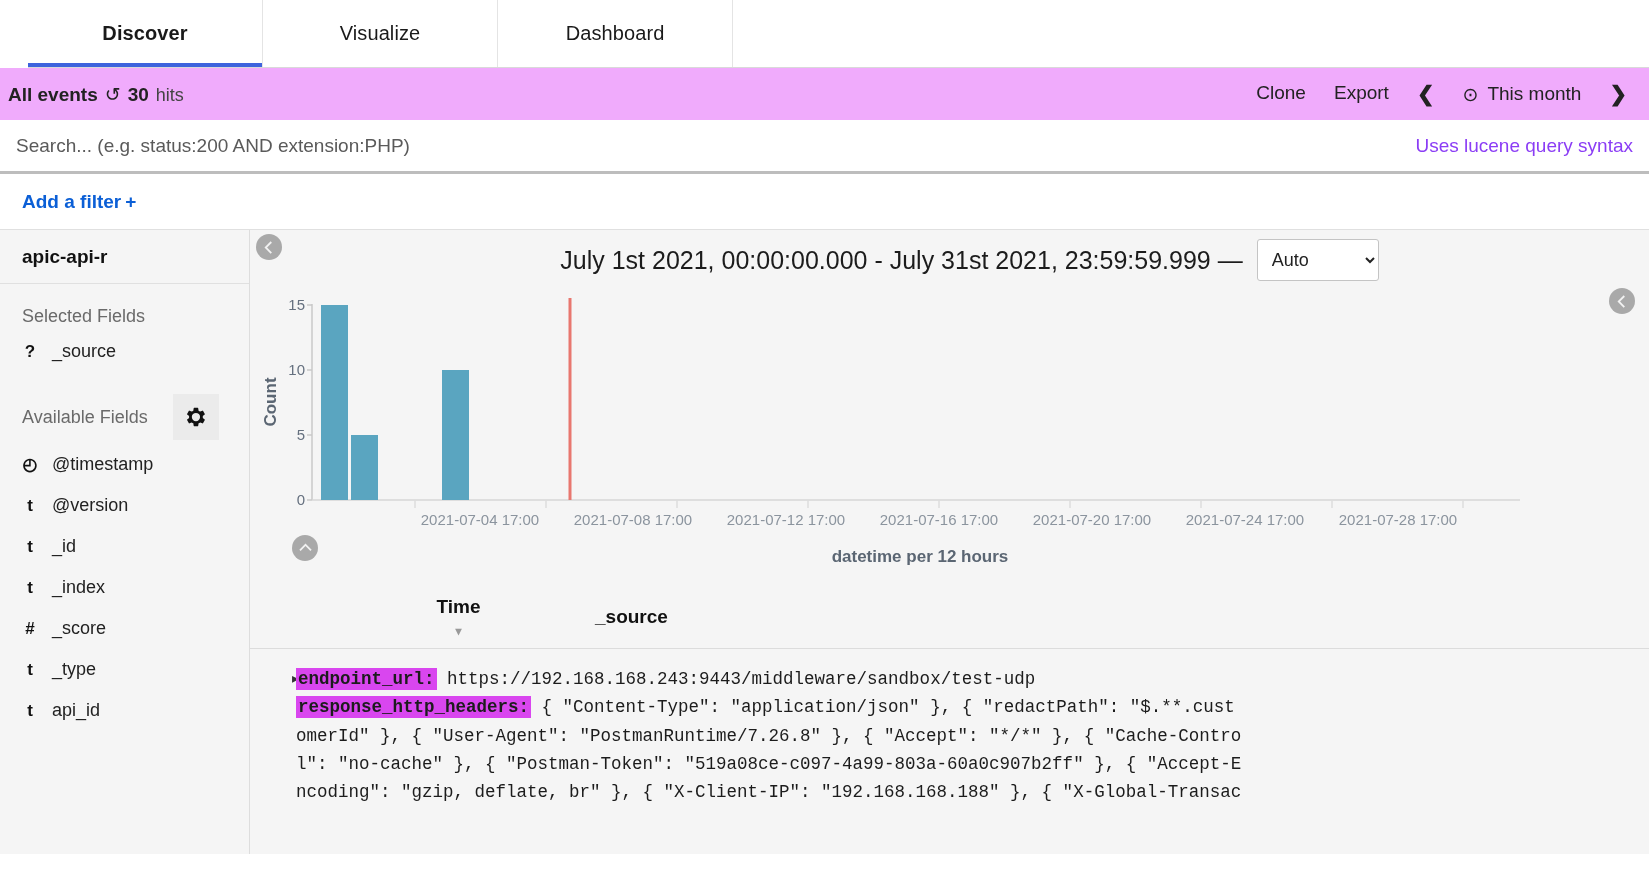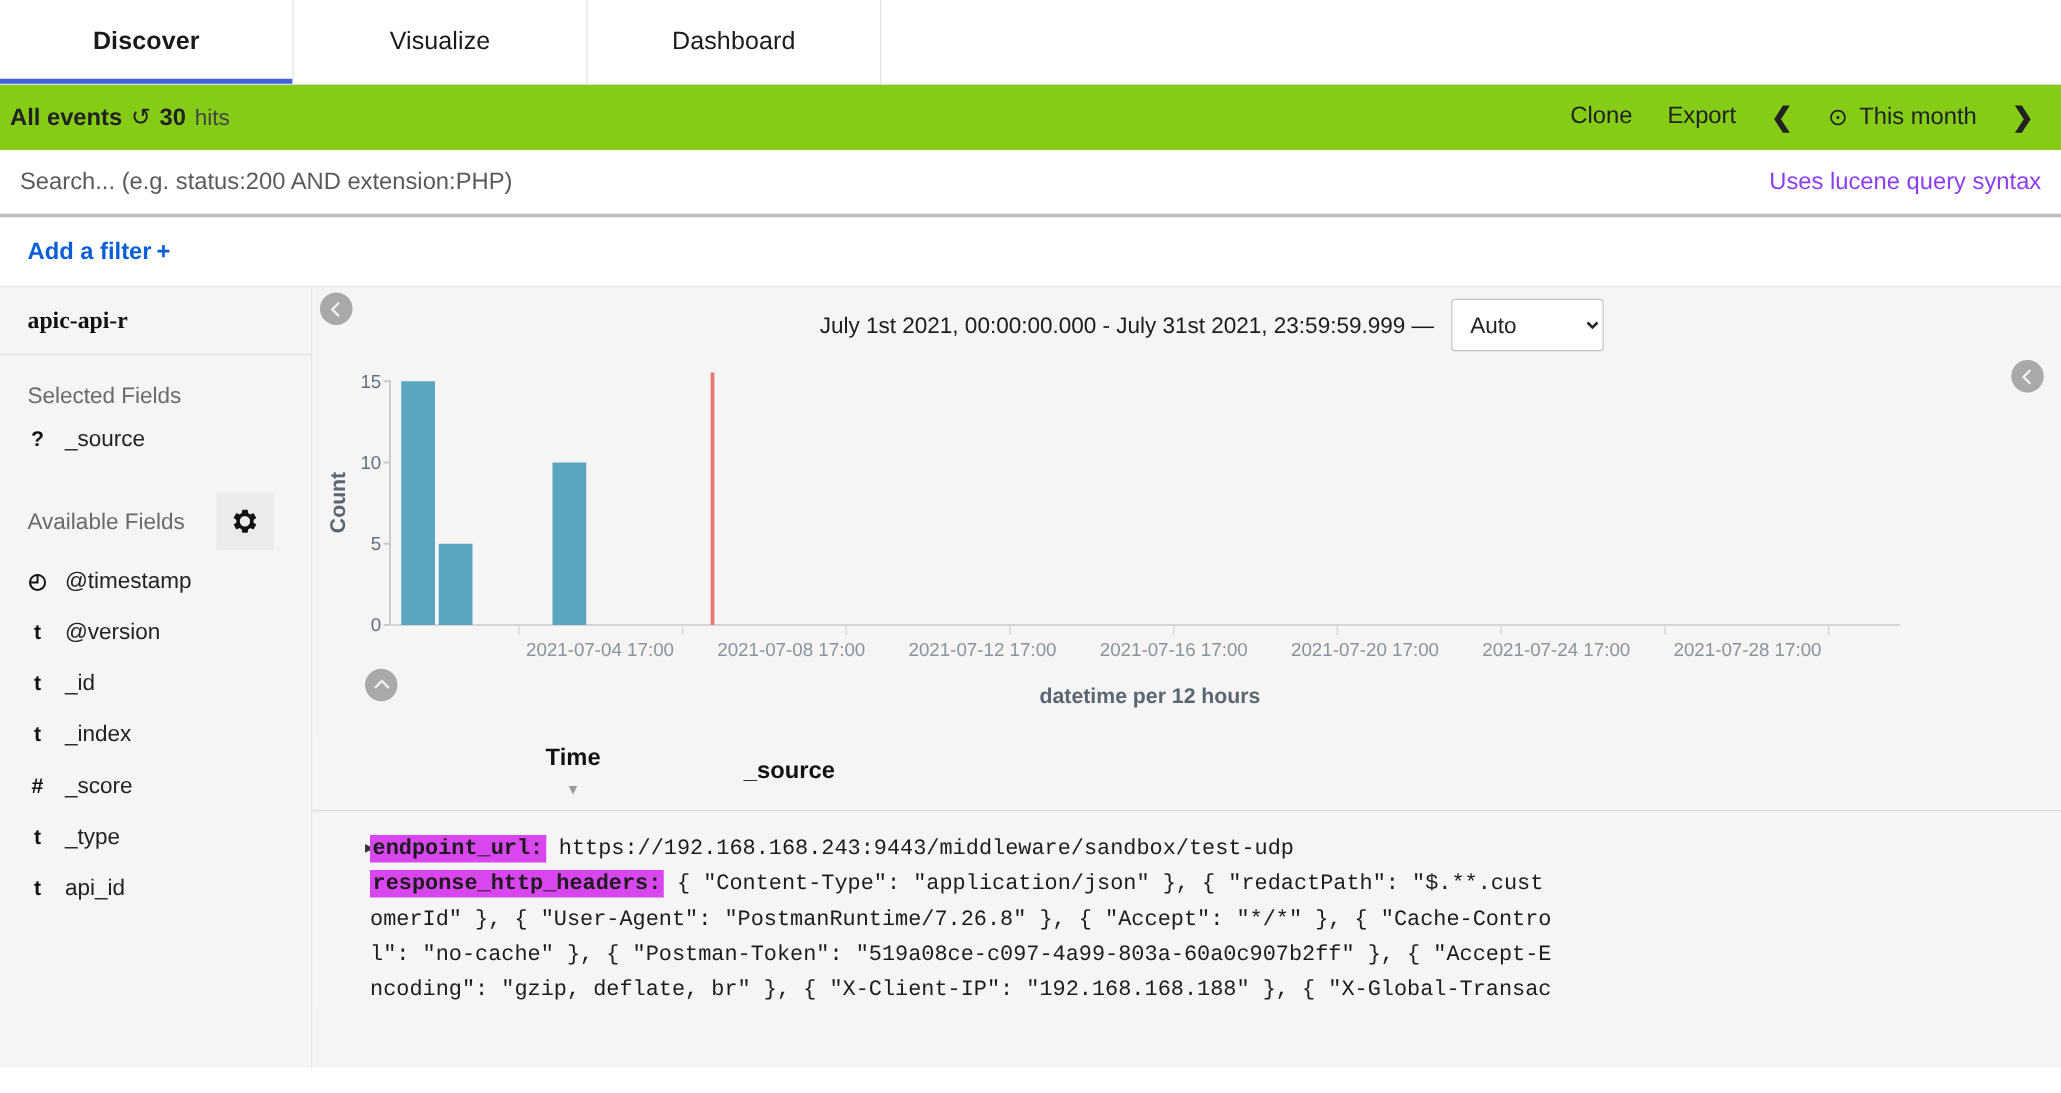--- a/index.html
+++ b/index.html
@@ -10,41 +10,42 @@
     overflow: hidden;
   }
 
   
   .topnav {
     display: flex;
     height: 68px;
     background: #fff;
     border-bottom: 1px solid #d9d9d9;
     align-items: stretch;
+    margin-left: 28px;
   }
   .nav-tab {
     display: flex;
     align-items: center;
     justify-content: center;
     width: 235px;
     font-size: 20px;
     color: #1a1a1a;
     border-right: 1px solid #e4e4e4;
     cursor: pointer;
     letter-spacing: .1px;
   }
   .nav-tab.active {
     font-weight: bold;
     box-shadow: inset 0 -4px 0 0 #3e63dd;
   }
 
   
   .qbar {
     height: 52px;
-    background: #84cc16;
+    background: #f0abfc;
     display: flex;
     align-items: center;
     padding: 0 22px 0 8px;
   }
   .qbar-left {
     display: flex;
     align-items: baseline;
     gap: 7px;
     font-size: 19px;
     color: #222;
@@ -122,21 +123,20 @@
   }
   .index-pattern {
     height: 54px;
     display: flex; align-items: center;
     padding-left: 22px;
     font-weight: bold;
     font-size: 19px;
     color: #111;
     border-bottom: 1px solid #e0e0e0;
     cursor: pointer;
-    font-family: Liberation Serif, serif;
   }
   .field-section {
     font-size: 18px;
     color: #6a6a6a;
     padding: 22px 22px 4px 22px;
   }
   .avail-head {
     display: flex; align-items: center;
     justify-content: space-between;
     padding-right: 30px;
@@ -183,21 +183,21 @@
   .collapse-up { position: absolute; left: 42px; top: 305px; }
 
   .chart-header {
     height: 60px;
     display: flex;
     align-items: center;
     justify-content: center;
     gap: 14px;
     padding-left: 40px;
   }
-  .chart-range { font-size: 18px; color: #1c1c1c; }
+  .chart-range { font-size: 25px; color: #1c1c1c; }
   .interval-select {
     width: 122px; height: 42px;
     font-size: 18px;
     padding: 0 10px;
     border: 1px solid #c4c4c4;
     background: #fff;
     border-radius: 3px;
     font-family: "Liberation Sans", sans-serif;
     color: #222;
     cursor: pointer;

